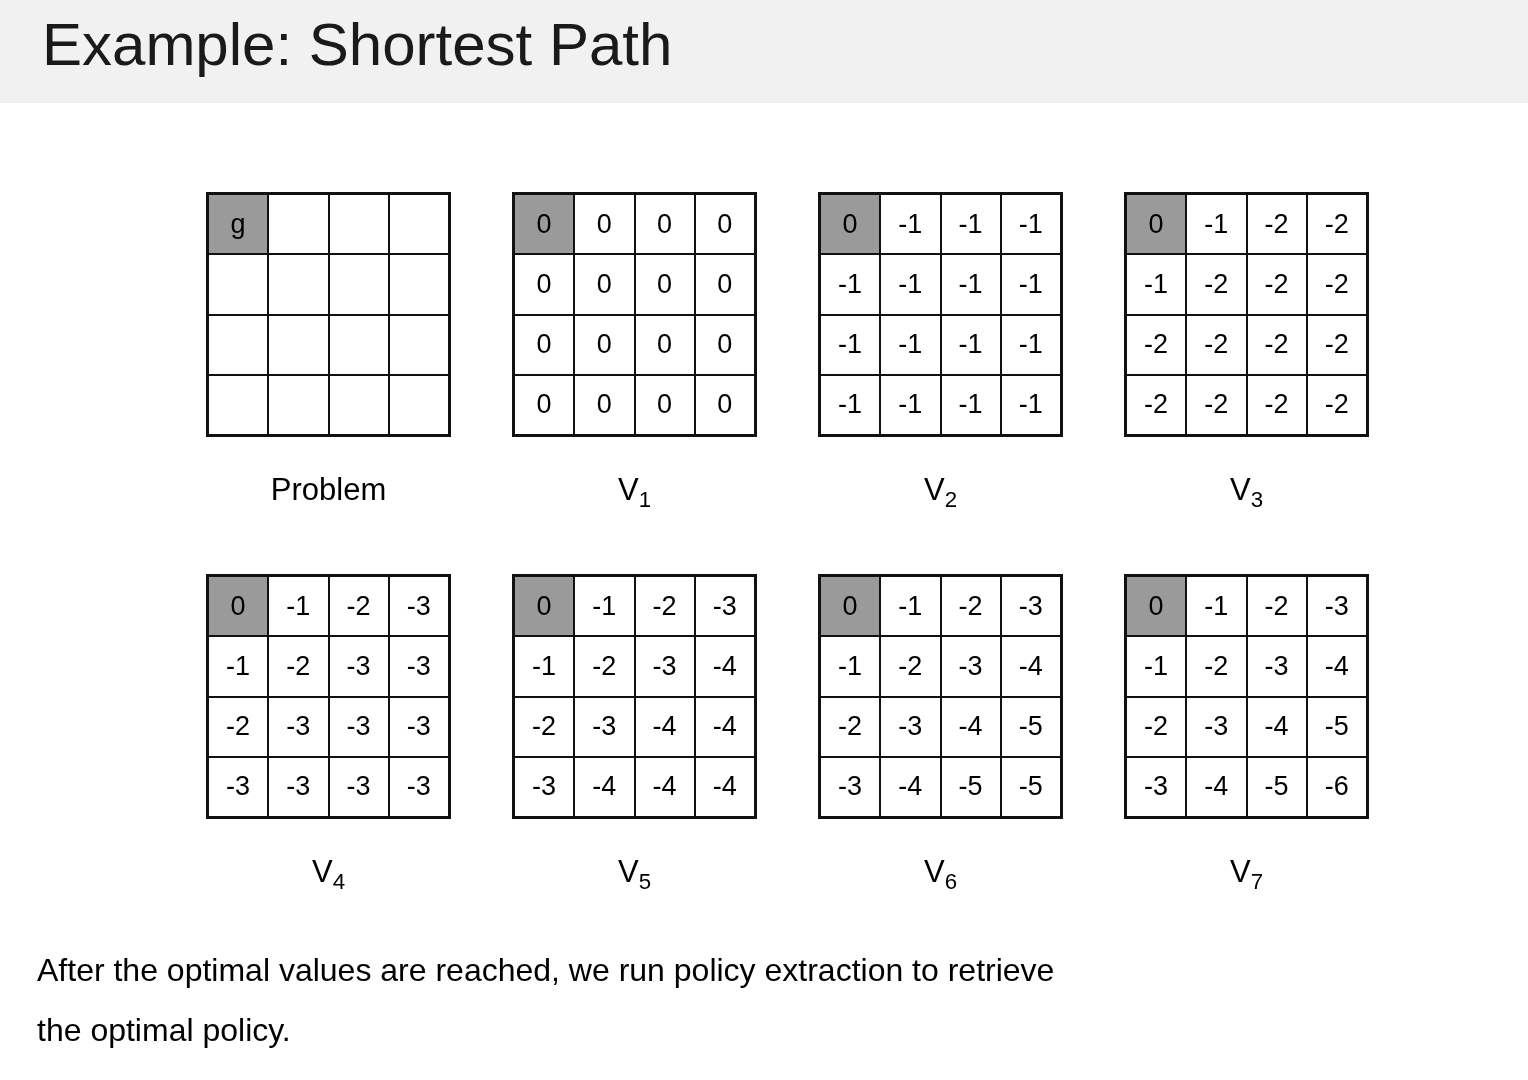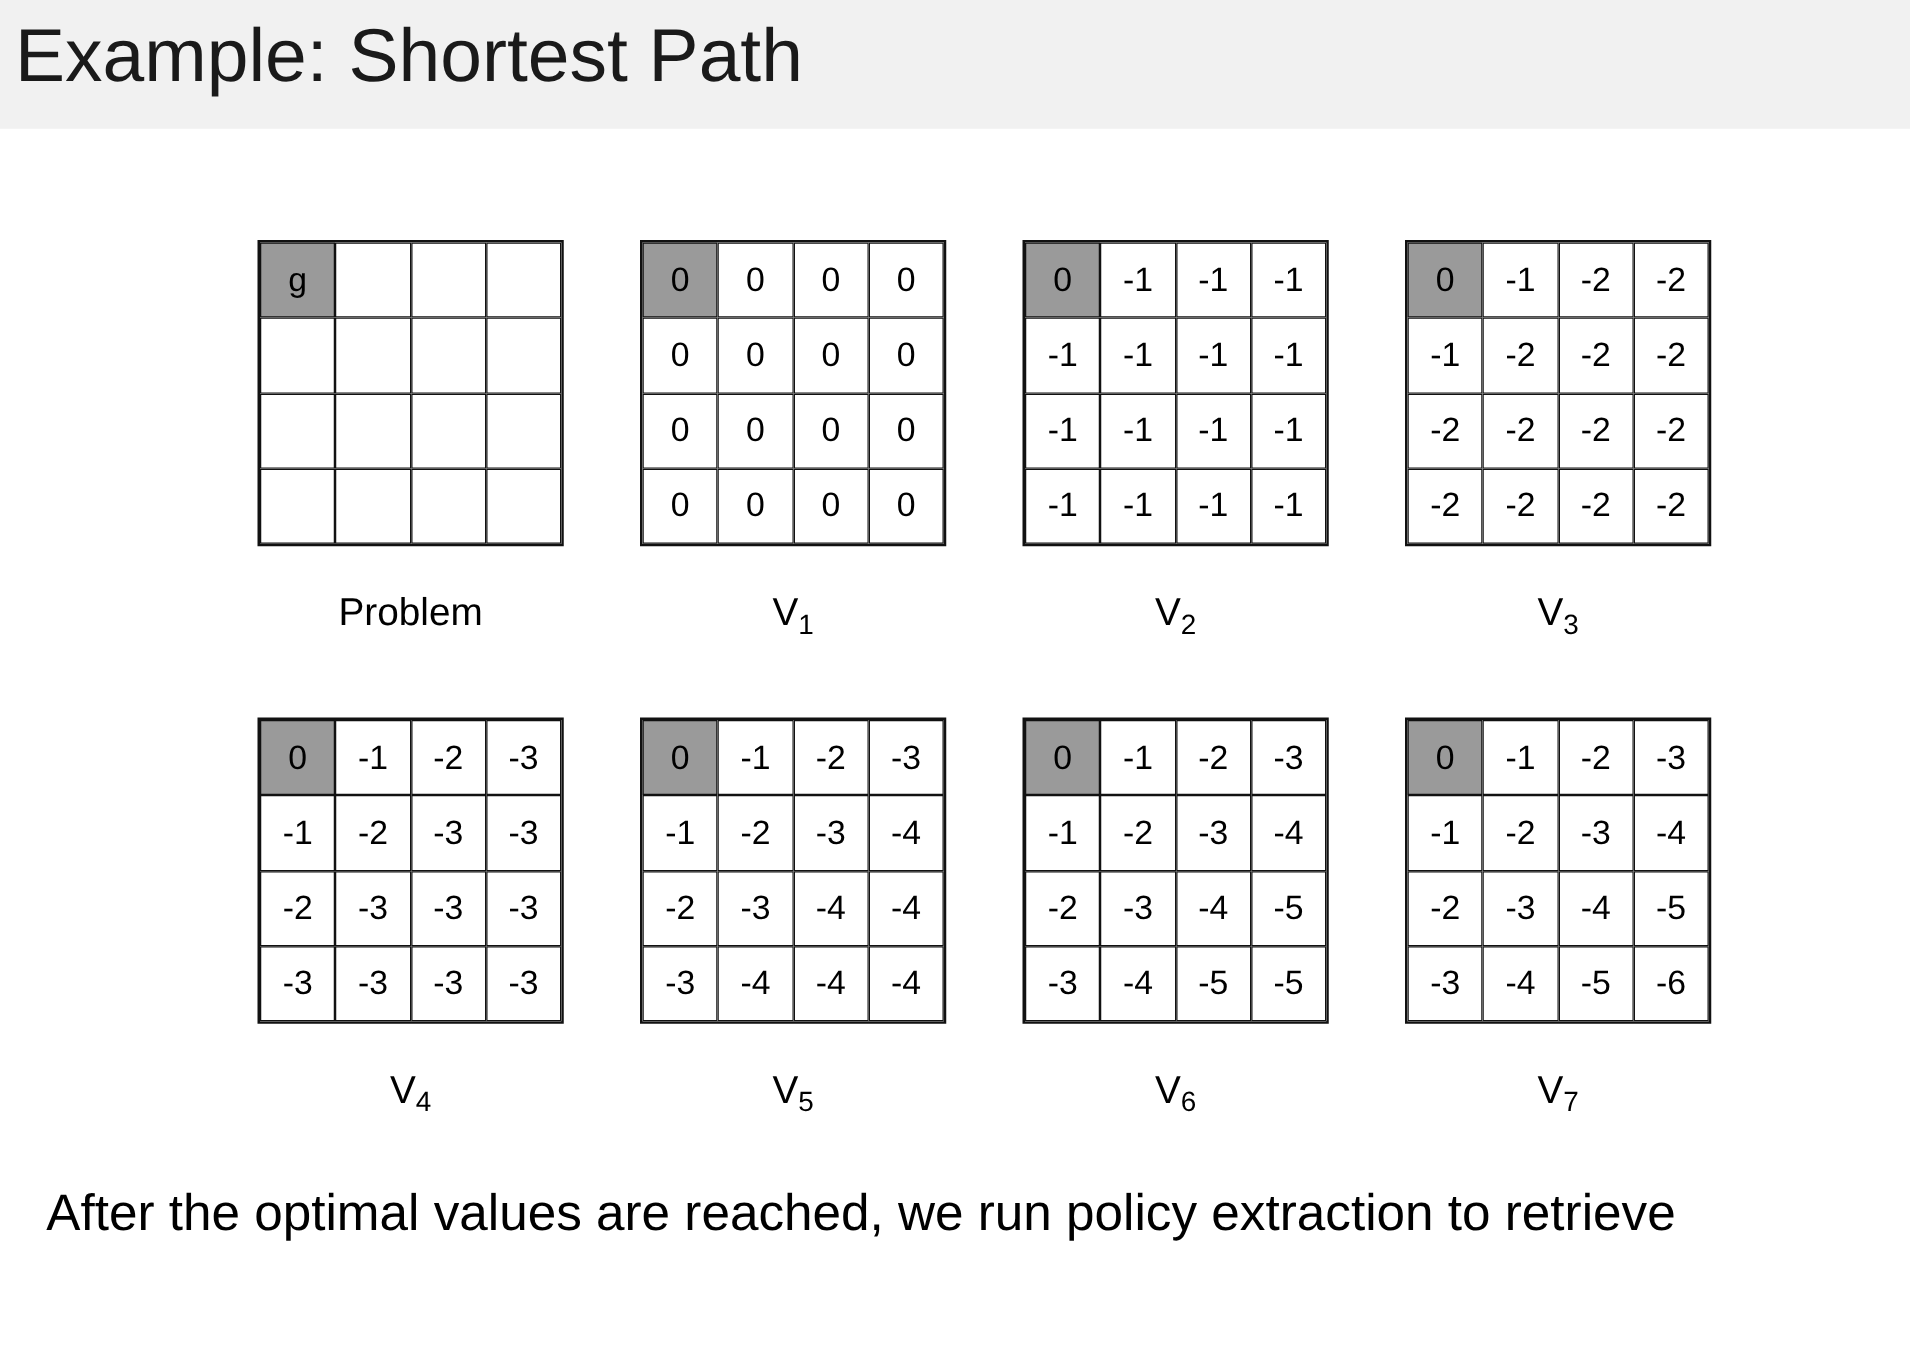--- a/index.html
+++ b/index.html
@@ -18,21 +18,21 @@
   .header {
     position: absolute;
     top: 0;
     left: 0;
     width: 1528px;
     height: 103px;
     background: #f1f1f1;
   }
   .slide-title {
     position: absolute;
-    left: 12px;
+    left: 42px;
     top: 10px;
     font-size: 60px;
     font-weight: 400;
     letter-spacing: 0px;
     color: #1a1a1a;
     white-space: nowrap;
   }
   .grid-row {
     position: absolute;
     left: 206px;
@@ -76,21 +76,21 @@
     white-space: nowrap;
   }
   .grid-label sub {
     font-size: 0.72em;
     line-height: 0;
   }
   .footer-text {
     position: absolute;
     left: 37px;
     top: 940px;
-    font-size: 41px;
+    font-size: 32px;
     line-height: 60px;
     color: #000000;
   }
   .footer-line { white-space: nowrap; }
 </style>
 </head>
 <body>
 
 <div class="header"></div>
 <div class="slide-title">Example: Shortest Path</div>
@@ -264,13 +264,14 @@
         <div class="cell">-4</div>
         <div class="cell">-5</div>
         <div class="cell">-6</div>
       </div>
     <div class="grid-label"><span>V</span><sub>7</sub></div>
   </div>
 </div>
 
 <div class="footer-text">
   <div class="footer-line">After the optimal values are reached, we run policy extraction to retrieve</div>
+  <div class="footer-line">the optimal policy.</div>
 </div>
 
 </body></html>

